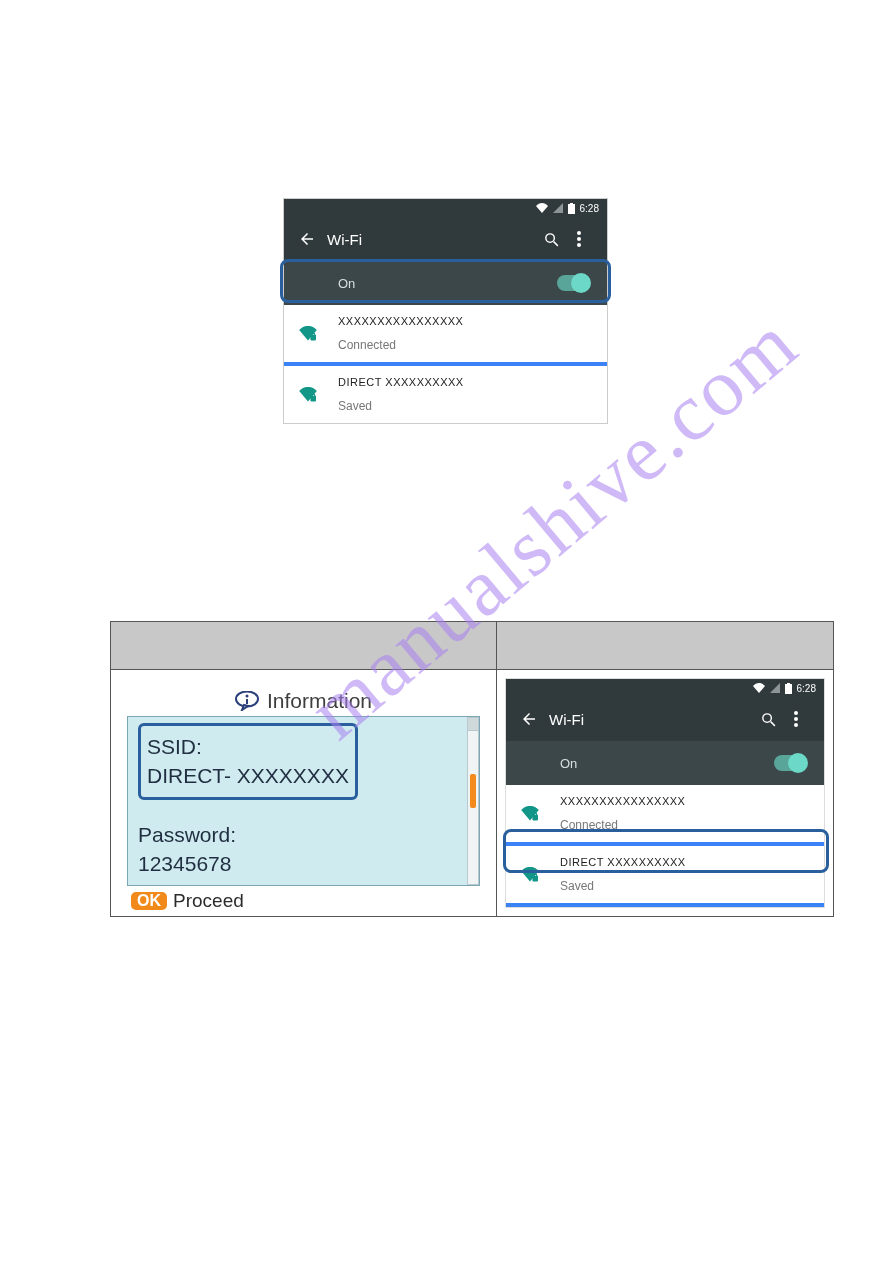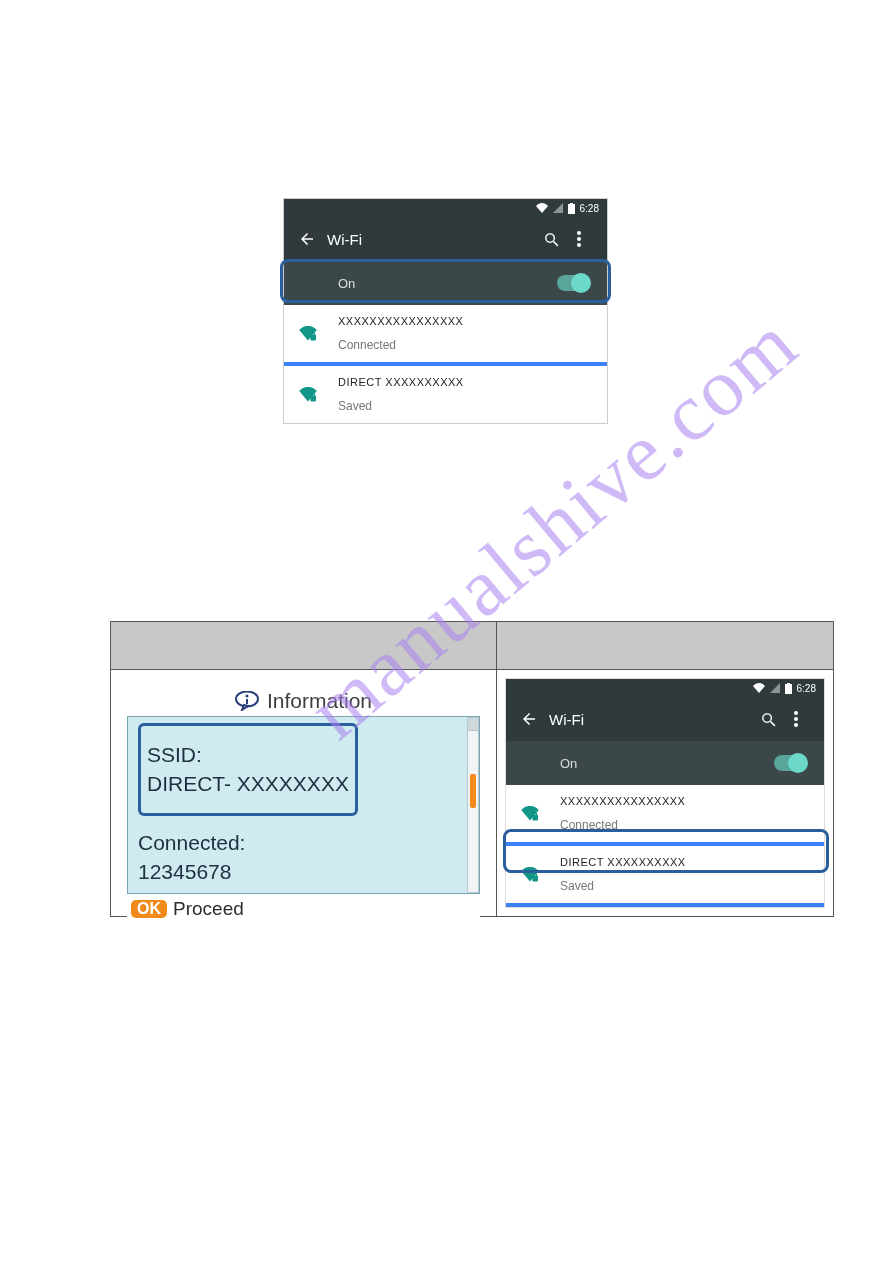--- a/index.html
+++ b/index.html
@@ -137,23 +137,23 @@
   .printer-body {
     background: #d0ebef;
     border: 1px solid #7aa7b3;
     padding: 6px 6px 6px 10px;
     position: relative;
   }
   .printer-body .line { font-size: 21px; color:#1f2e40; line-height: 1.4; }
   .ssid-hl {
     border: 3px solid #2a5f9e;
     border-radius: 6px;
-    padding: 14px 6px;
+    padding: 6px 6px;
     display: inline-block;
-    margin-bottom: 12px;
+    margin-bottom: 20px;
   }
   .scrollbar-fake {
     position: absolute;
     right: 0; top: 0; bottom: 0; width: 12px;
     background: #f0f4f5;
     border: 1px solid #b9c8cd;
   }
   .scrollbar-fake::before {
     content:""; position:absolute; top:0; left:0; right:0; height:12px;
     background:#cfd9dc; border-bottom:1px solid #b9c8cd;
@@ -295,21 +295,21 @@
                   <rect x="11" y="8" width="2" height="5" fill="#2b3f7a"></rect>
                 </svg>
           </span>
           <span>Information</span>
         </div>
         <div class="printer-body">
           <div class="ssid-hl">
             <div class="line">SSID:</div>
             <div class="line">DIRECT- XXXXXXXX</div>
           </div>
-          <div class="line">Connected:</div>
+          <div class="line">Password:</div>
           <div class="line">12345678</div>
           <div class="scrollbar-fake"></div>
         </div>
         <div class="printer-footer">
           <span class="ok-badge">OK</span>
           <span>Proceed</span>
         </div>
       </div>
     </td>
 

